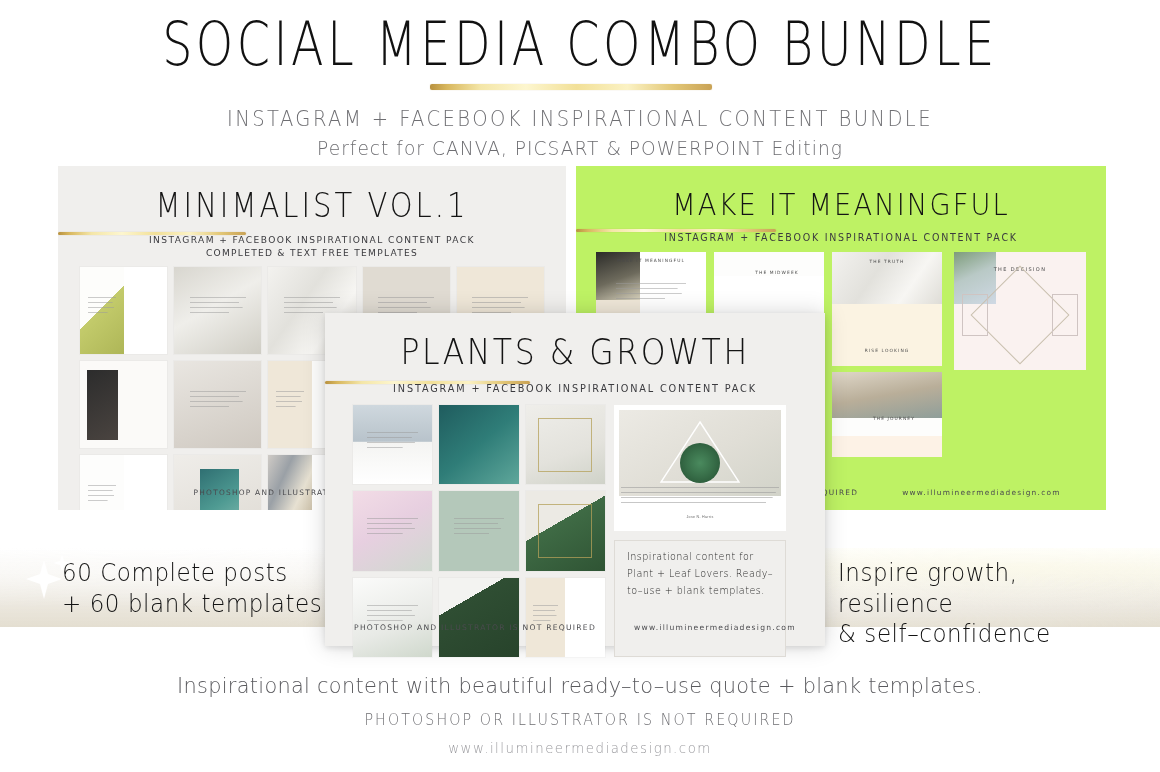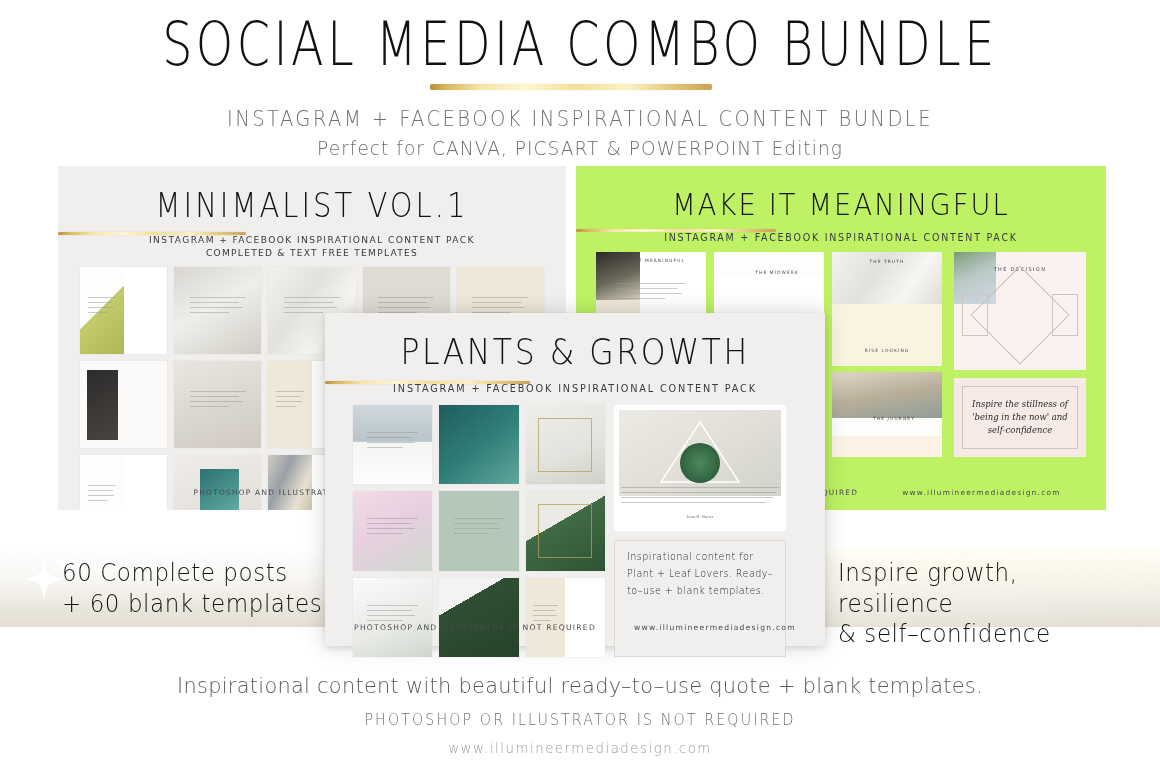--- a/index.html
+++ b/index.html
@@ -330,24 +330,20 @@
         <div class="ph p-cream txt" style="left:8px;top:70px;right:8px;bottom:6px;"></div>
       </div>
 
       <div class="rcell" style="left:358px;top:0;width:132px;height:118px;background:#faf2f0;">
         <div class="minilabel" style="top:14px;font-size:5px;letter-spacing:1.4px;">THE DECISION</div>
         <div style="position:absolute;left:50%;top:28px;width:70px;height:70px;transform:translateX(-50%) rotate(45deg);border:1px solid #c9bfae;"></div>
         <div class="ph p-girl" style="left:46px;top:36px;width:42px;height:52px;"></div>
         <div class="script-box" style="left:8px;top:42px;width:26px;height:42px;"></div>
         <div class="script-box" style="right:8px;top:42px;width:26px;height:42px;"></div>
       </div>
-      <div class="rcell" style="left:358px;top:126px;width:132px;height:79px;background:#f6eae7;">
-        <div class="script-box" style="left:8px;top:8px;right:8px;bottom:8px;"></div>
-        <div class="script" style="position:absolute;left:14px;right:14px;top:20px;font-size:8.5px;line-height:1.5;color:#2a2a2a;text-align:center;">Inspire the stillness of 'being in the now' and self-confidence</div>
-      </div>
     </div>
 
     <div class="panel-foot">
       <span>PHOTOSHOP AND ILLUSTRATOR IS NOT REQUIRED</span>
       <span>www.illumineermediadesign.com</span>
     </div>
   </div>
 
   <div id="gold-banner"></div>
 

